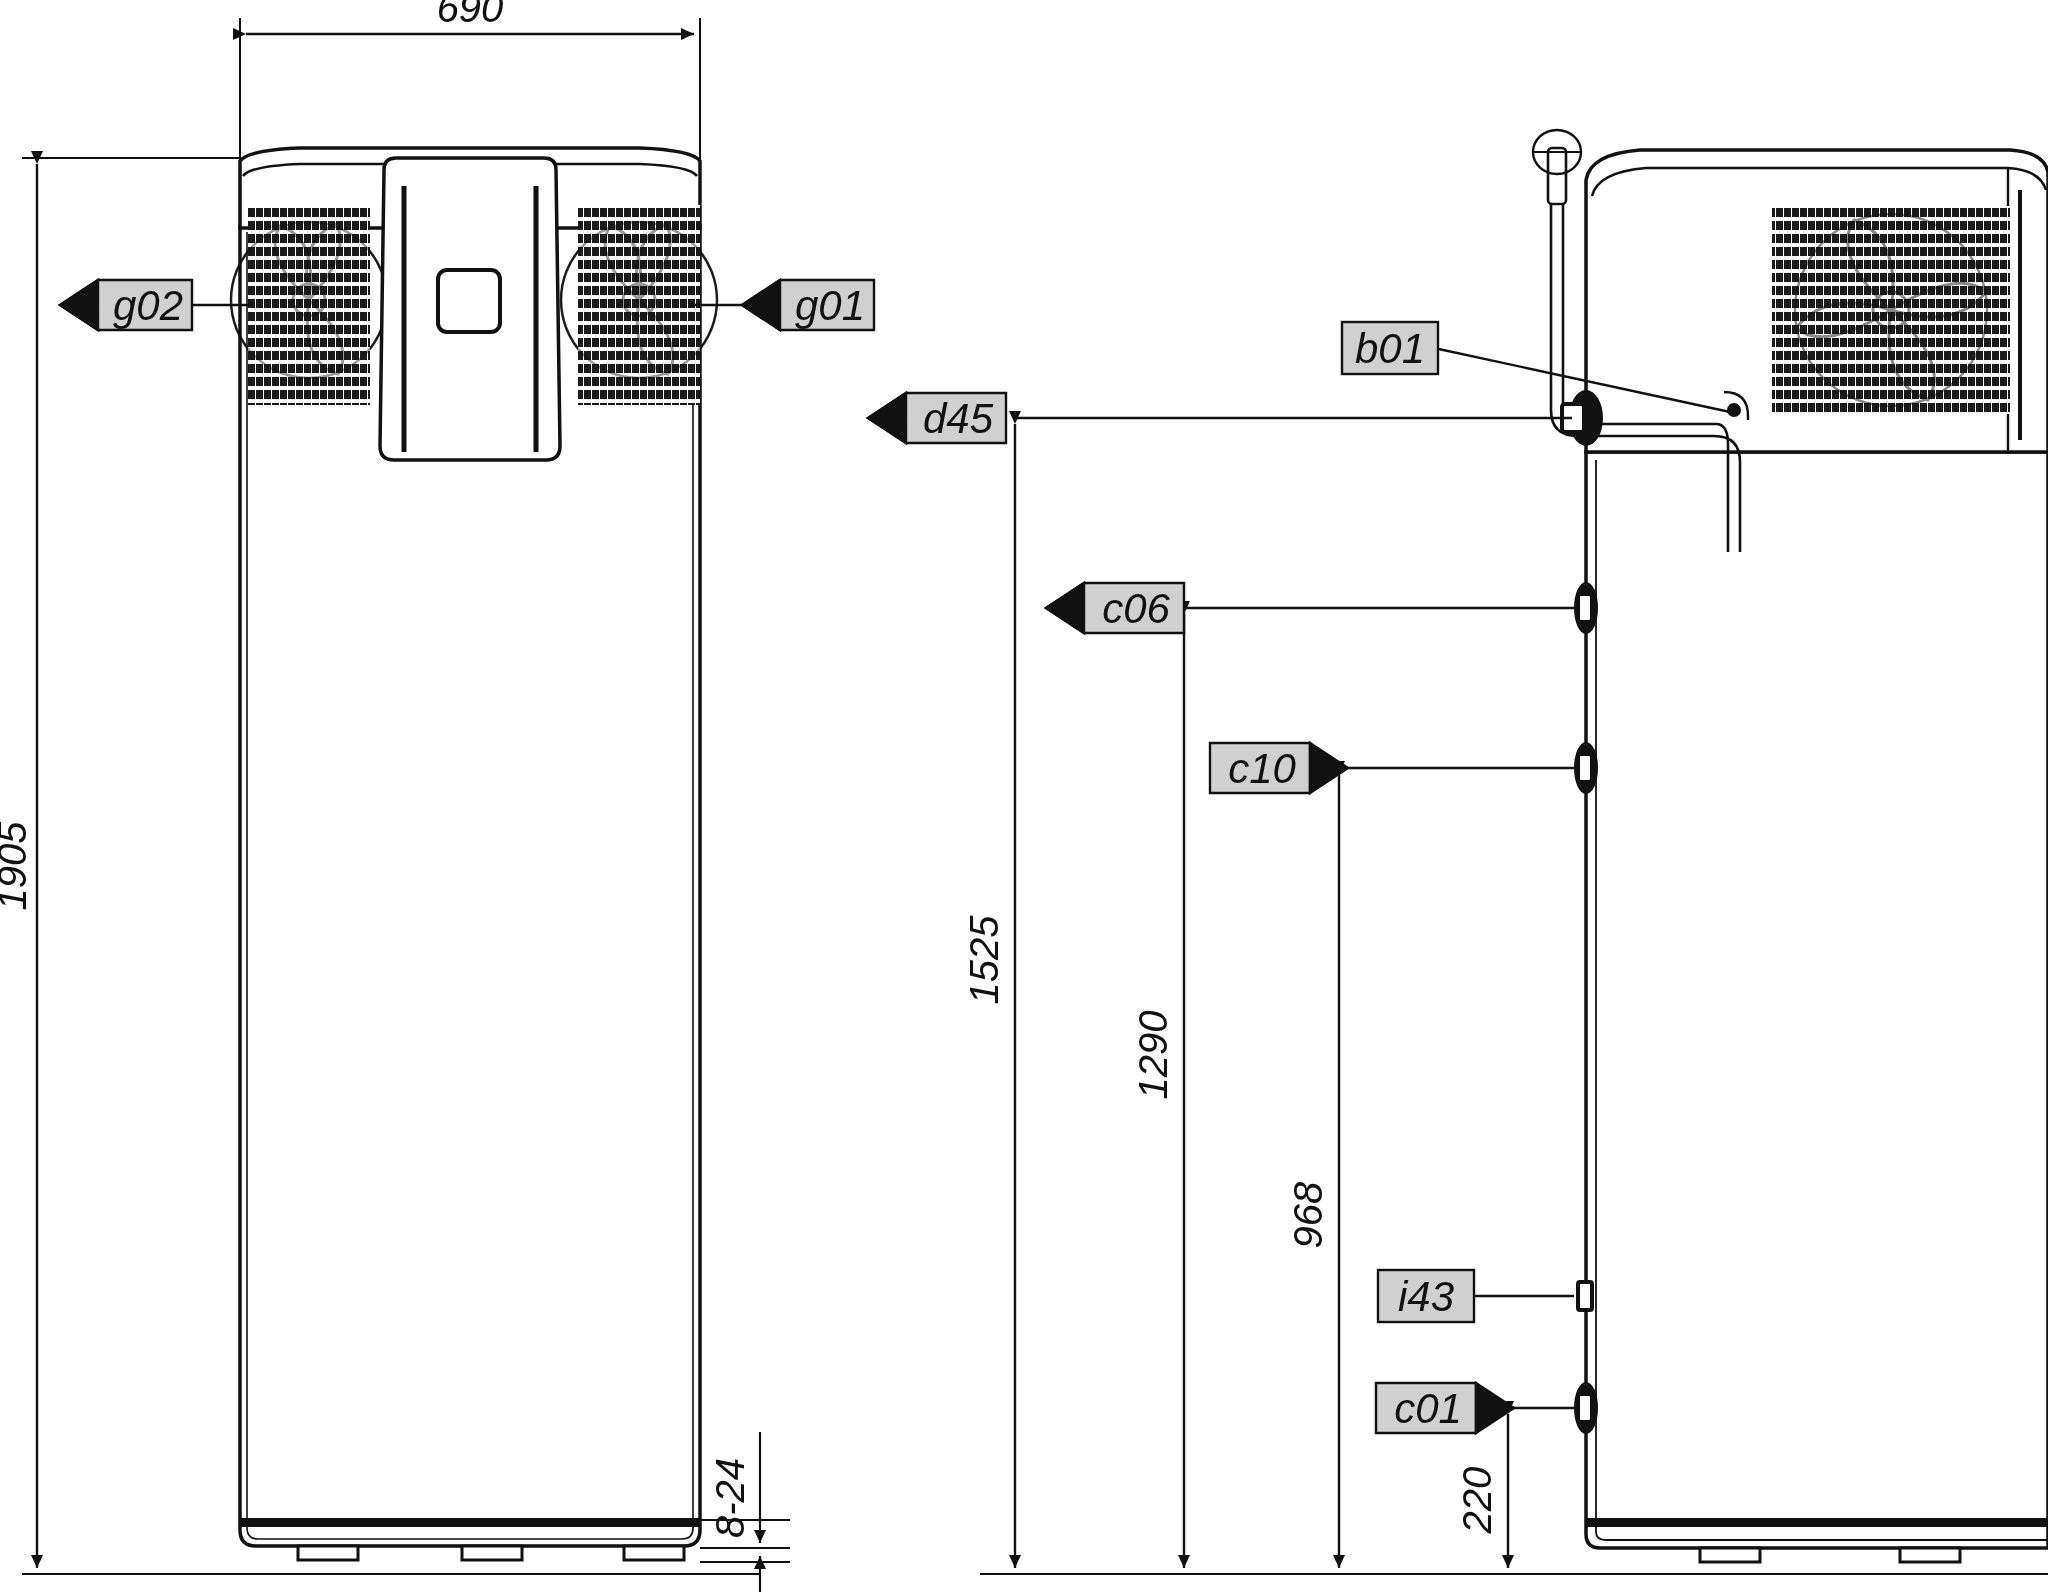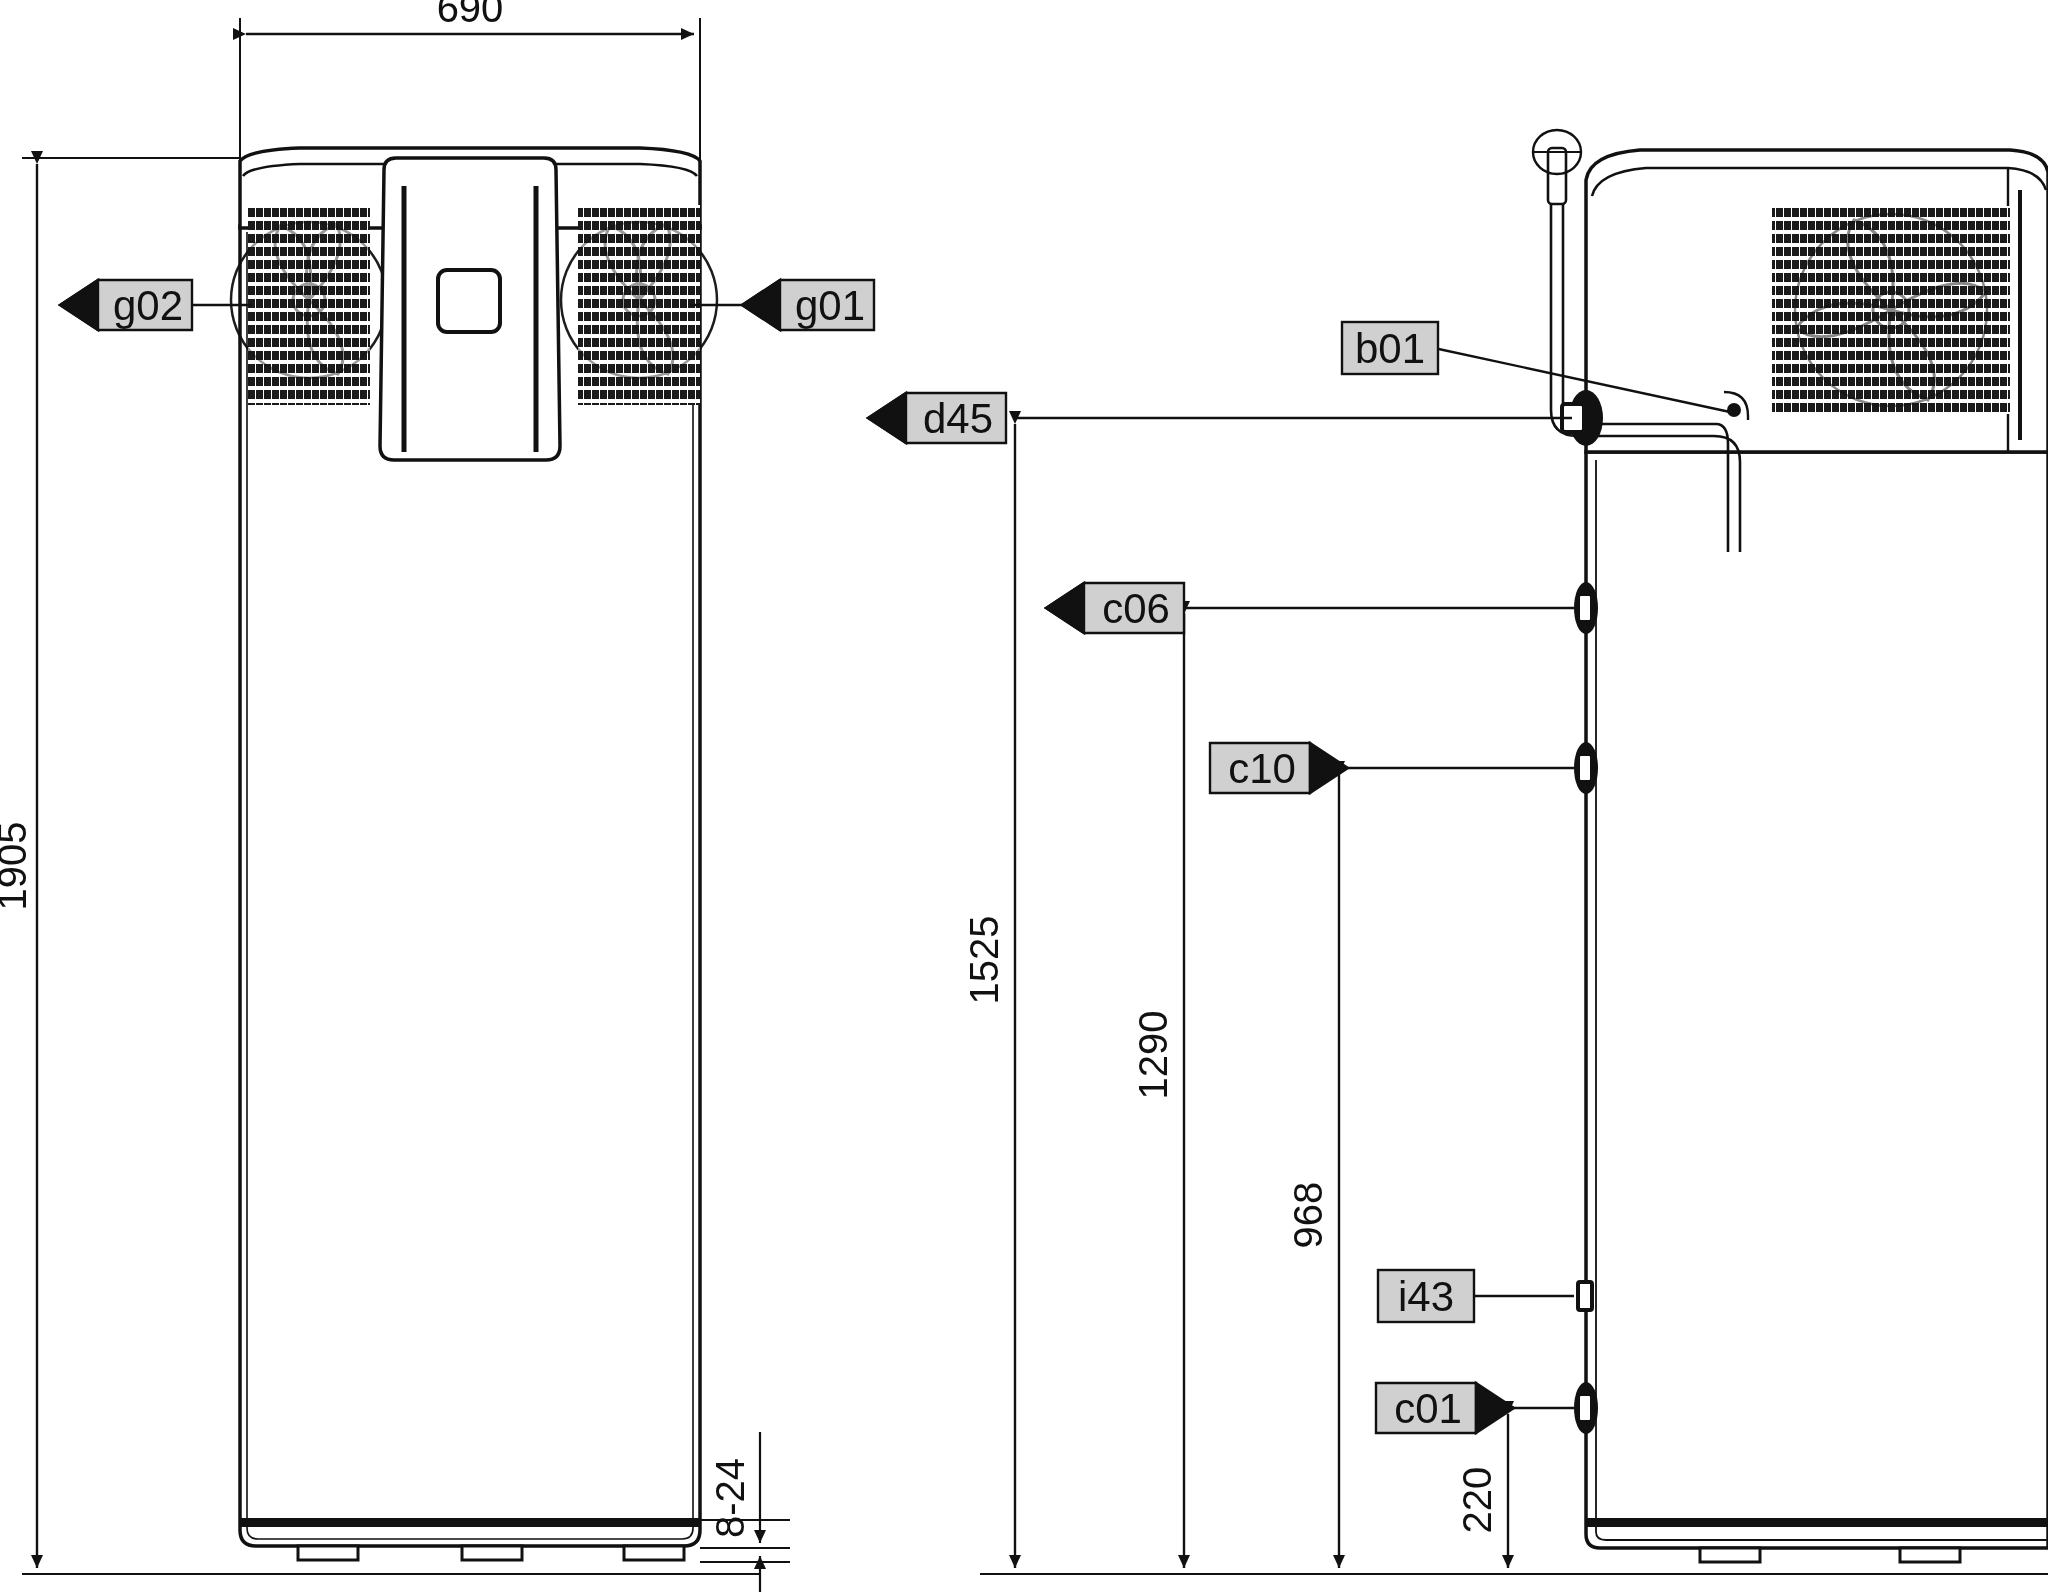--- a/index.html
+++ b/index.html
@@ -1,21 +1,21 @@
 <!DOCTYPE html>
 <html><head>
 <meta charset="utf-8">
 <title>Technical Dimension Drawing</title>
 <style>
   html,body{margin:0;padding:0;background:#ffffff;}
   body{
     font-family:"Liberation Sans","DejaVu Sans",sans-serif;
     width:2048px;height:1595px;overflow:hidden;position:relative;
   }
-  #stage{position:absolute;left:0;top:0;width:2048px;height:1123px;}
+  #stage{position:absolute;left:0;top:0;width:2048px;height:1123px;font-style:italic;}
   svg{display:block;}
   .dimtext{
     font-family:"Liberation Sans","DejaVu Sans",sans-serif;
     font-size:40px;fill:#111111;
   }
   .calloutText{
     font-family:"Liberation Sans","DejaVu Sans",sans-serif;
     font-size:42px;fill:#111111;
   }
 </style>

